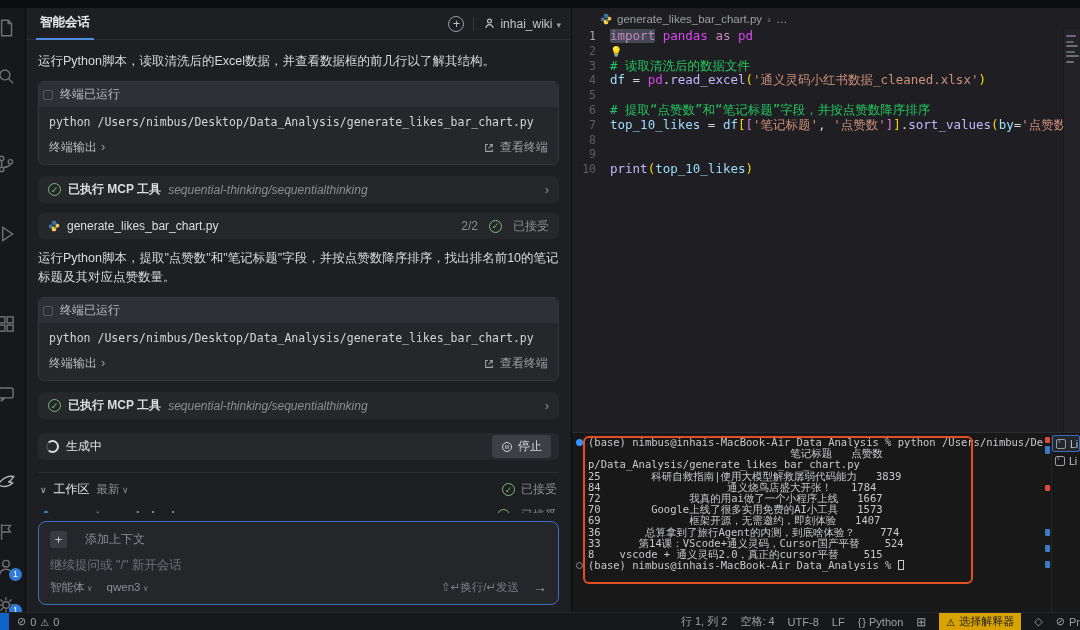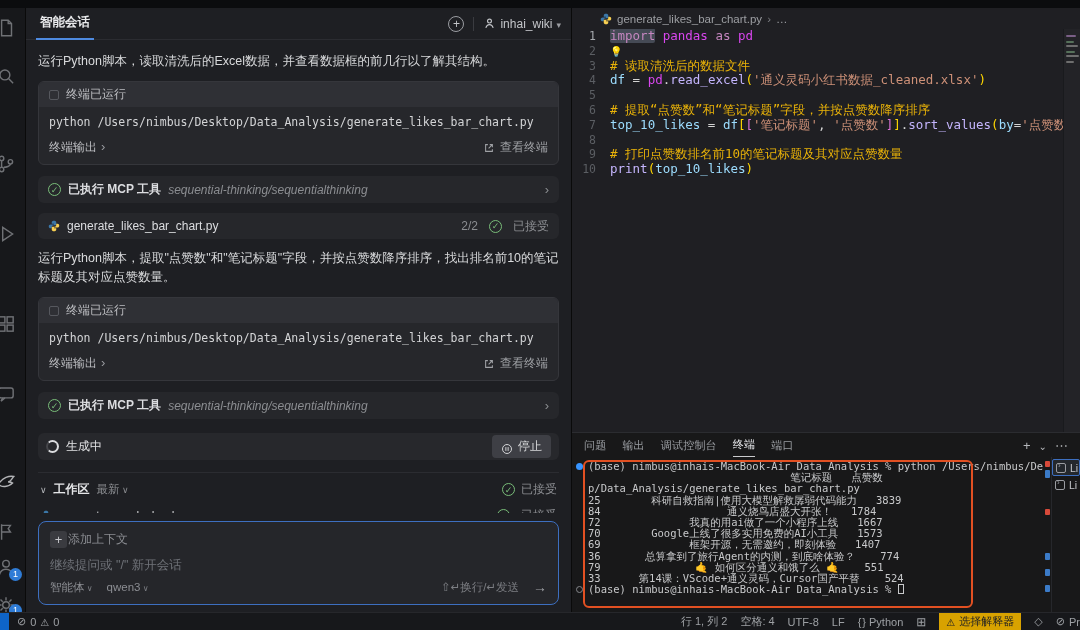--- a/index.html
+++ b/index.html
@@ -28,21 +28,21 @@
   .i-plus-circle::before{content:"+"}
   .vdiv{width:1px;height:14px;background:#3a3b40}
   .user-chip{display:flex;align-items:center;gap:4px;font-size:12px;color:#c3c5c9}
   .user-chip svg{width:13px;height:13px;stroke:#c3c5c9;fill:none;stroke-width:1.4}
   .i-caret::after{content:"▾";font-size:9px;color:#9a9ca1}
 
   .chat-body{flex:1;min-height:0;overflow:hidden;padding:12px 12px 0 12px}
   .chat-msg{color:#d9dadc;font-size:12.5px;line-height:19px;margin-bottom:10px}
 
   .term-card{background:#26272b;border:1px solid #35363b;border-radius:6px;margin-bottom:11px;overflow:hidden}
-  .term-card-header{background:#2f3035;height:25px;display:flex;align-items:center;gap:7px;padding:0 10px;
+  .term-card-header{background:#2f3035;height:25px;display:flex;align-items:center;gap:7px;padding:0 4px;
     color:#bdbec2;font-size:12px}
   .term-run-icon{width:10px;height:10px;border:1px solid #56585e;border-radius:2px;flex:none}
   .term-card-cmd{font-family:"DejaVu Sans Mono",monospace;font-size:11.5px;color:#d3d4d6;padding:8px 10px 6px 10px;
     white-space:nowrap;overflow:hidden}
   .term-card-footer{display:flex;align-items:center;padding:4px 10px 8px 10px;font-size:12px;color:#bdbec2}
   .i-chevron-right::after{content:"›";color:#9a9ca1;font-size:13px;margin-left:4px}
   .view-term{margin-left:auto;display:flex;align-items:center;gap:5px;color:#9fa1a5;font-size:12px}
   .view-term svg{width:12px;height:12px;stroke:#9fa1a5;fill:none;stroke-width:1.4}
 
   .mcp-card{background:#26272b;border-radius:6px;height:27px;display:flex;align-items:center;gap:7px;
@@ -56,37 +56,37 @@
   .mcp-chev::after{content:"›";font-size:13px}
 
   .file-card{background:#26272b;border-radius:6px;height:26px;display:flex;align-items:center;gap:7px;
     padding:0 10px;margin-bottom:10px;font-size:12px;color:#dcdde0}
   .py-icon{width:12px;height:12px;flex:none}
   .file-right{margin-left:auto;display:flex;align-items:center;gap:11px;color:#8b8d91}
 
   .gen-row{background:#27282c;border-radius:6px;height:27px;display:flex;align-items:center;gap:7px;
     padding:0 8px;margin:14px 0 12px 0;font-size:12px;color:#e2e3e5}
   .spinner{width:13px;height:13px;border-radius:50%;border:2px solid #dcdde0;border-left-color:#45464a;flex:none}
-  .stop-btn{margin-left:auto;display:flex;align-items:flex-end;gap:5px;background:#3e3f45;border:none;color:#d6d7d9;
+  .stop-btn{margin-left:auto;display:flex;align-items:center;gap:5px;background:#3e3f45;border:none;color:#d6d7d9;
     font-size:12px;border-radius:4px;padding:3px 9px;font-family:inherit}
   .stop-btn svg{width:12px;height:12px;stroke:#d6d7d9;fill:none;stroke-width:1.3}
 
   .ws-header{display:flex;align-items:center;gap:7px;border-top:1px solid #2b2c31;padding:8px 2px 6px 2px;font-size:12px}
   .i-chevron-down-sm{color:#b6b8bc;font-size:9px}
   .i-chevron-down-sm::before{content:"∨"}
-  .ws-title{color:#e4e5e7;font-weight:bold}
+  .ws-title{color:#e4e5e7;font-weight:normal}
   .ws-filter{color:#8b8d91;font-size:11.5px}
   .ws-filter::after{content:" ∨";font-size:9px}
   .ws-right{margin-left:auto;display:flex;align-items:center;gap:6px;color:#8b8d91;font-size:12px}
   .ws-file{display:flex;align-items:center;gap:7px;height:23px;padding:0 2px;font-size:12px;color:#cfd0d3}
   .ws-file .file-right{font-size:12px}
 
   .chat-input{flex:none;margin:8px 12px 7px 12px;background:#25262a;border:1.5px solid #3d6fc0;border-radius:8px;
     padding:9px 11px;height:84px;display:flex;flex-direction:column}
-  .ctx-row{display:flex;align-items:center;gap:1px;color:#8c8e93;font-size:12px}
+  .ctx-row{display:flex;align-items:center;gap:18px;color:#8c8e93;font-size:12px}
   .plus-chip{width:17px;height:17px;background:#3a3b40;border-radius:3px;display:inline-flex;align-items:center;
     justify-content:center;color:#c7c8cc;font-size:13px}
   .plus-chip::before{content:"+"}
   .chat-placeholder{color:#6f7278;font-size:12.5px;margin-top:9px;flex:1}
   .input-bottom{display:flex;align-items:center;gap:14px;color:#8c8e93;font-size:11.5px}
   .sel::after{content:" ∨";font-size:8px;color:#7c7e83}
   .send-hint{margin-left:auto;color:#7c7e83}
   .i-arrow-right{color:#9fa1a6;font-size:14px}
   .i-arrow-right::before{content:"→"}
 
@@ -94,21 +94,21 @@
   .main-col{flex:1;display:flex;flex-direction:column;min-width:0}
   .editor{height:424px;flex:none;background:#1f1f23;position:relative;overflow:hidden;display:flex;flex-direction:column}
   .breadcrumb{height:21px;display:flex;align-items:center;gap:5px;padding:0 0 0 28px;color:#9d9fa3;font-size:11.5px;flex:none}
   .crumb-sep::after{content:"›";color:#7d7f83}
   .code-area{flex:1;position:relative;font-family:"DejaVu Sans Mono",monospace;font-size:12.5px;overflow:hidden}
   .code-line{display:flex;height:14.8px;line-height:14.8px;white-space:pre}
   .ln-num{width:38px;flex:none;text-align:right;padding-right:14px;color:#5b5e63;font-size:11.5px}
   .ln-num.active{color:#a6a9ae}
   .ln-content{white-space:pre}
   .tok.kw{color:#c586c0}.tok.wh{color:#d946ef}.tok.id{color:#9cdcfe}.tok.fn{color:#c4b5fd}
-  .tok.str{color:#ce9178}.tok.cm{color:#eab308}.tok.pn{color:#d4d4d4}
+  .tok.str{color:#ce9178}.tok.cm{color:#22c55e}.tok.pn{color:#d4d4d4}
   .tok.b1{color:#ffd700}.tok.b2{color:#da70d6}
   .tok.hl{background:#454a55;border-radius:2px}
   .tok.bulb{font-size:10px}
   .minimap{position:absolute;right:0;top:0;width:17px;height:100%;background:#232327;border-left:1px solid #191a1d}
   .mm-line{position:absolute;left:2px;height:2px;border-radius:1px}
 
   
   .panel{flex:1;display:flex;flex-direction:column;background:#181819;border-top:1px solid #2b2c30;min-height:0}
   .panel-tabs{height:24px;flex:none;display:flex;align-items:center;gap:16px;padding:0 12px;font-size:11px;color:#9b9ea3}
   .panel-tab{height:24px;display:flex;align-items:center;text-transform:none;letter-spacing:.2px}
@@ -354,62 +354,48 @@
         <div class="code-area">
           <div>
               <div class="code-line"><span class="ln-num active">1</span><span class="ln-content"><span class="tok kw hl">import</span><span class="tok pn"> </span><span class="tok wh">pandas</span><span class="tok pn"> </span><span class="tok kw">as</span><span class="tok pn"> </span><span class="tok wh">pd</span></span></div>
               <div class="code-line"><span class="ln-num">2</span><span class="ln-content"><span class="tok bulb">💡</span></span></div>
               <div class="code-line"><span class="ln-num">3</span><span class="ln-content"><span class="tok cm"># 读取清洗后的数据文件</span></span></div>
               <div class="code-line"><span class="ln-num">4</span><span class="ln-content"><span class="tok id">df</span><span class="tok pn"> </span><span class="tok pn">=</span><span class="tok pn"> </span><span class="tok wh">pd</span><span class="tok pn">.</span><span class="tok fn">read_excel</span><span class="tok b1">(</span><span class="tok str">'通义灵码小红书数据_cleaned.xlsx'</span><span class="tok b1">)</span></span></div>
               <div class="code-line"><span class="ln-num">5</span><span class="ln-content"></span></div>
               <div class="code-line"><span class="ln-num">6</span><span class="ln-content"><span class="tok cm"># 提取“点赞数”和“笔记标题”字段，并按点赞数降序排序</span></span></div>
               <div class="code-line"><span class="ln-num">7</span><span class="ln-content"><span class="tok id">top_10_likes</span><span class="tok pn"> = </span><span class="tok id">df</span><span class="tok b1">[</span><span class="tok b2">[</span><span class="tok str">'笔记标题'</span><span class="tok pn">, </span><span class="tok str">'点赞数'</span><span class="tok b2">]</span><span class="tok b1">]</span><span class="tok pn">.</span><span class="tok fn">sort_values</span><span class="tok b1">(</span><span class="tok id">by</span><span class="tok pn">=</span><span class="tok str">'点赞数'</span><span class="tok pn">, </span></span></div>
               <div class="code-line"><span class="ln-num">8</span><span class="ln-content"></span></div>
-              <div class="code-line"><span class="ln-num">9</span><span class="ln-content"><span class="tok cm"># 打印点赞数排名前10的笔记标题及其对应点赞数量</span></span></div>
+              <div class="code-line"><span class="ln-num">9</span></div>
               <div class="code-line"><span class="ln-num">10</span><span class="ln-content"><span class="tok fn">print</span><span class="tok b1">(</span><span class="tok id">top_10_likes</span><span class="tok b1">)</span></span></div>
             </div>
           <div class="minimap">
             <div class="mm-line" style="top:6px;width:10px;background:#7a5f86"></div>
             <div class="mm-line" style="top:12px;width:8px;background:#56705a"></div>
             <div class="mm-line" style="top:16px;width:12px;background:#6e6e6e"></div>
             <div class="mm-line" style="top:22px;width:9px;background:#56705a"></div>
             <div class="mm-line" style="top:26px;width:13px;background:#6e6e6e"></div>
             <div class="mm-line" style="top:32px;width:8px;background:#6e6e6e"></div>
           </div>
         </div>
       </div>
 
       <div class="panel">
-        <div class="panel-tabs">
-          <span style="display:flex;gap:16px">
-              <span class="panel-tab">问题</span>
-              <span class="panel-tab">输出</span>
-              <span class="panel-tab">调试控制台</span>
-              <span class="panel-tab active">终端</span>
-              <span class="panel-tab">端口</span>
-            </span>
-          <span class="panel-actions">
-            <span class="i-plus"></span>
-            <span class="i-split"></span>
-            <span class="i-dots"></span>
-          </span>
-        </div>
         <div class="panel-body">
           <div class="terminal">
               <div class="term-line"><span class="term-deco run"></span><span class="term-text">(base) nimbus@inhais-MacBook-Air Data_Analysis % python /Users/nimbus/Deskto</span></div>
               <div class="term-line"><span class="term-text">                                笔记标题   点赞数</span></div>
               <div class="term-line"><span class="term-text">p/Data_Analysis/generate_likes_bar_chart.py</span></div>
               <div class="term-line"><span class="term-text">25        科研自救指南|使用大模型解救孱弱代码能力   3839</span></div>
               <div class="term-line"><span class="term-text">84                    通义烧鸟店盛大开张！   1784</span></div>
               <div class="term-line"><span class="term-text">72              我真的用ai做了一个小程序上线   1667</span></div>
               <div class="term-line"><span class="term-text">70        Google上线了很多实用免费的AI小工具   1573</span></div>
               <div class="term-line"><span class="term-text">69              框架开源，无需邀约，即刻体验   1407</span></div>
               <div class="term-line"><span class="term-text">36       总算拿到了旅行Agent的内测，到底啥体验？    774</span></div>
-              <div class="term-line"><span class="term-text">79               🤙 如何区分通义和饿了么 🤙    551</span></div>
               <div class="term-line"><span class="term-text">33      第14课：VScode+通义灵码，Cursor国产平替    524</span></div>
+              <div class="term-line"><span class="term-text">8    vscode + 通义灵码2.0，真正的cursor平替    515</span></div>
               <div class="term-line"><span class="term-deco idle"></span><span class="term-text">(base) nimbus@inhais-MacBook-Air Data_Analysis % </span><span class="term-cursor"></span></div>
             </div>
           <div class="annotation-box"></div>
           <div class="term-ruler">
             <div class="rmark" style="top:4px;height:6px;background:#d84a3a"></div>
             <div class="rmark" style="top:13px;height:8px;background:#3b7bc8"></div>
             <div class="rmark" style="top:52px;height:6px;background:#d84a3a"></div>
             <div class="rmark" style="top:96px;height:7px;background:#3b7bc8"></div>
             <div class="rmark" style="top:112px;height:7px;background:#3b7bc8"></div>
             <div class="rmark" style="top:128px;height:7px;background:#3b7bc8"></div>

